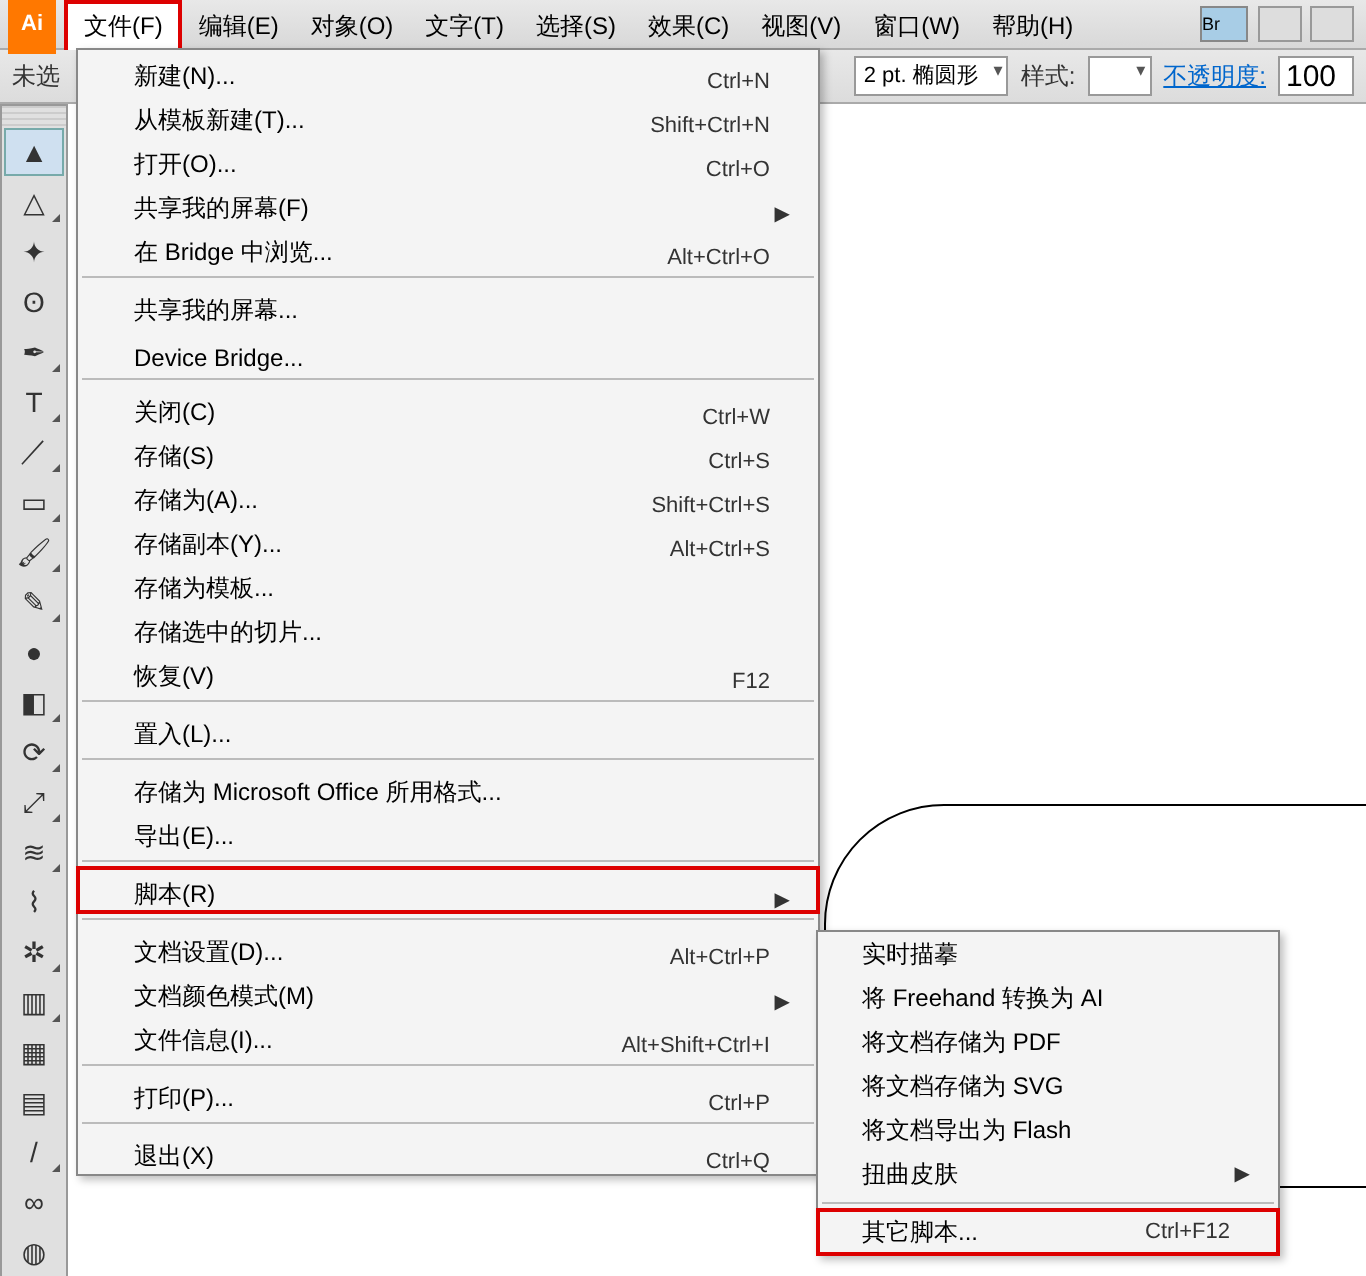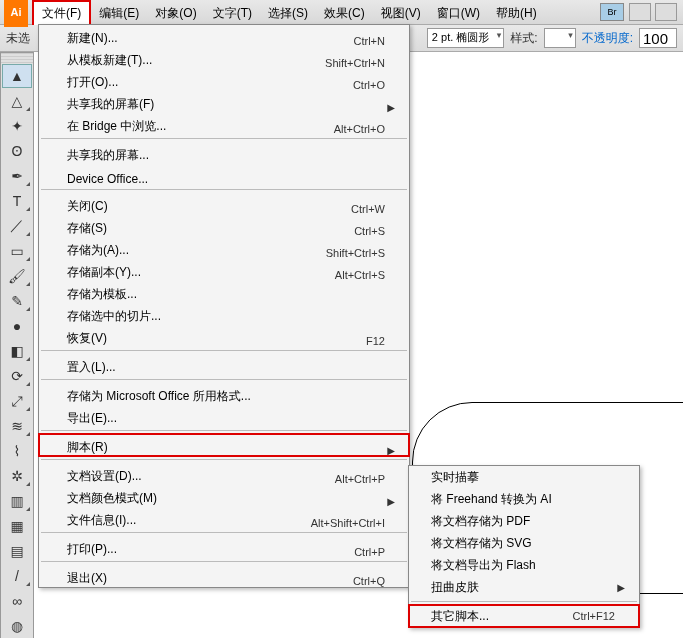--- a/index.html
+++ b/index.html
@@ -2,28 +2,28 @@
 <html><head>
 <meta charset="utf-8">
 <style>
 html,body{margin:0;padding:0;font-family:"Microsoft YaHei","SimSun",Arial,sans-serif;font-size:12px;background:#f0f0f0;overflow:hidden}
 body{width:683px;height:638px;position:relative;background:#fff}
 .menubar{height:24px;background:linear-gradient(#e8e8e8,#d8d8d8);border-bottom:1px solid #aaa;display:flex;align-items:center;padding:0 4px}
 .app-icon{width:24px;height:29px;background:#ff7800;color:#fff;display:flex;align-items:center;justify-content:center;font-weight:bold;font-size:11px;margin-right:4px}
 .menu-item{padding:3px 8px;cursor:default}
 .menu-item.open{background:#fff;border:2px solid #d00;border-bottom:none;position:relative;z-index:11}
 .menubar .spacer{flex:1}
-.br-btn{width:22px;height:16px;background:#a8cde6;border:1px solid #888;margin:0 3px;font-size:9px;text-align:center;line-height:16px}
+.br-btn{width:22px;height:16px;background:#a8cde6;border:1px solid #888;margin:0 3px;font-size:9px;text-align:left;line-height:16px}
 .ctl-ico{width:20px;height:16px;border:1px solid #999;margin:0 2px;background:#ddd}
 .toolbar2{height:26px;background:linear-gradient(#e8e8e8,#dcdcdc);border-bottom:1px solid #aaa;display:flex;align-items:center;padding:0 6px;gap:6px;font-size:12px}
 .tb-text{color:#333}
 .tb-input{border:1px solid #999;background:#fff;padding:1px 3px;height:16px;display:inline-block;min-width:30px;font-size:15px}
 .tb-drop{border:1px solid #999;background:#fff;padding:1px 14px 1px 4px;height:16px;position:relative;font-size:11px}
 .tb-drop::after{content:"▾";position:absolute;right:2px;top:1px;font-size:9px;color:#555}
-.tb-label-link{color:#06c;}
+.tb-label-link{color:#06c;text-decoration:underline}
 .tool-palette{position:absolute;left:0;top:52px;width:32px;background:#e0e0e0;border:1px solid #999;display:flex;flex-direction:column}
 .tool-palette .grip{height:10px;background:repeating-linear-gradient(#ccc,#ccc 1px,#e0e0e0 1px,#e0e0e0 3px)}
 .tool{width:28px;height:22px;border:1px solid transparent;display:flex;align-items:center;justify-content:center;font-size:14px;color:#333;margin:1px auto;position:relative}
 .tool.sel{background:#cfe0f0;border:1px solid #7aa}
 .tool .corner{position:absolute;right:1px;bottom:1px;width:0;height:0;border-right:4px solid #555;border-top:4px solid transparent}
 .canvas-area{position:absolute;left:34px;top:52px;right:0;bottom:0;background:#fff}
 .shape{position:absolute;left:378px;top:350px;width:270px;height:190px;border:1px solid #000;border-top-left-radius:60px}
 .dropdown{position:absolute;left:38px;top:24px;width:370px;background:#f4f4f4;border:1px solid #888;box-shadow:2px 2px 4px rgba(0,0,0,.25);z-index:20}
 .dropdown .row{display:flex;align-items:flex-end;height:22px;padding:0 14px 0 28px}
 .dropdown .lbl{flex:1}
@@ -130,21 +130,21 @@
       <span class="sc">Alt+Ctrl+O</span>
       <span class="arrow"></span>
     </div>
     <div class="sep"></div>
     <div class="row">
       <span class="lbl">共享我的屏幕...</span>
       <span class="sc"></span>
       <span class="arrow"></span>
     </div>
     <div class="row">
-      <span class="lbl">Device Office...</span>
+      <span class="lbl">Device Bridge...</span>
       <span class="sc"></span>
       <span class="arrow"></span>
     </div>
     <div class="sep"></div>
     <div class="row">
       <span class="lbl">关闭(C)</span>
       <span class="sc">Ctrl+W</span>
       <span class="arrow"></span>
     </div>
     <div class="row">

